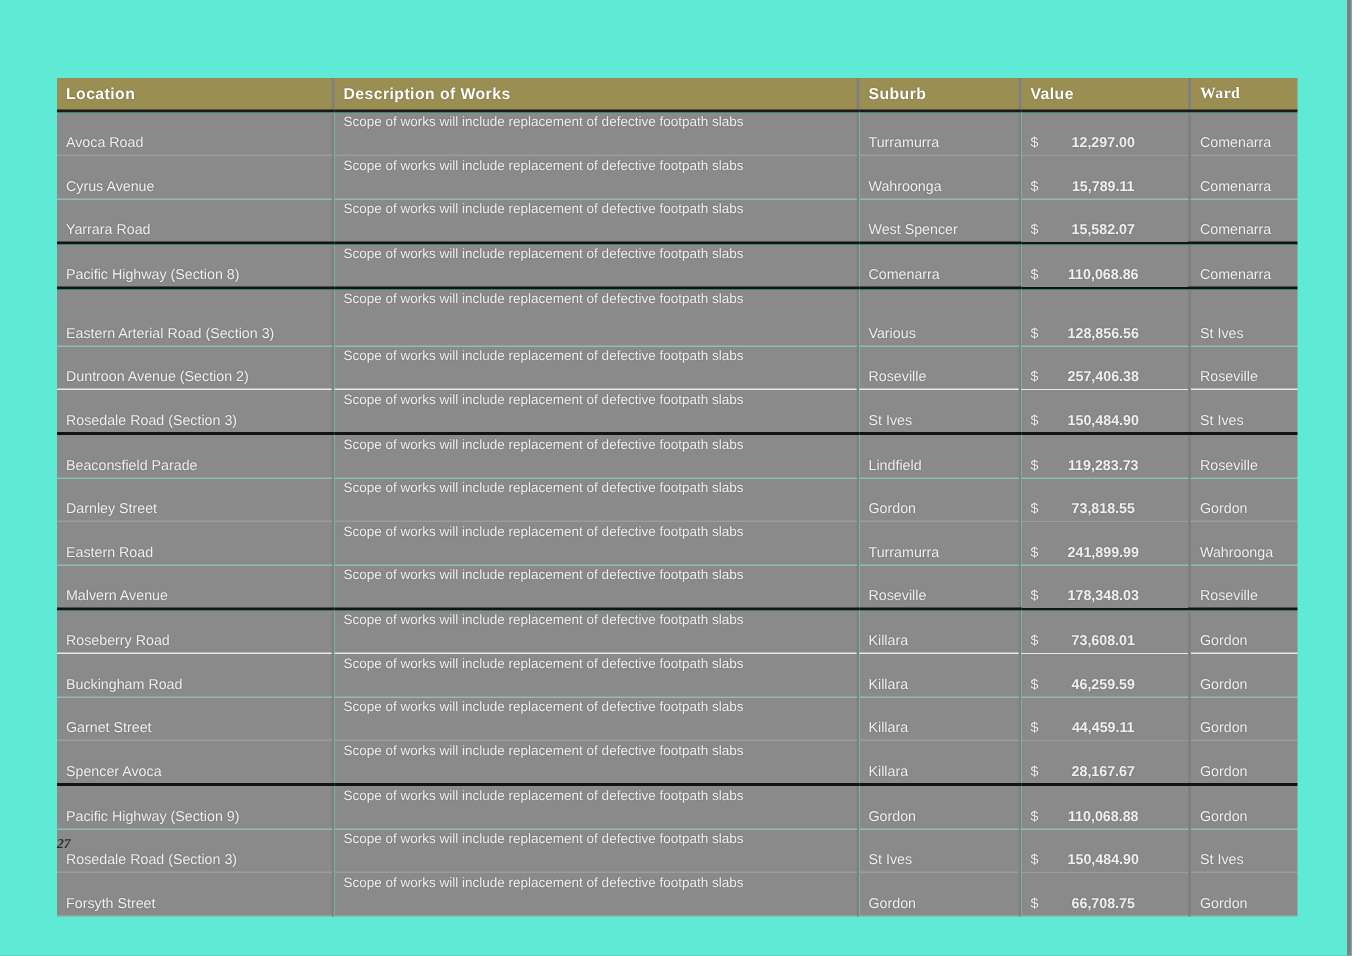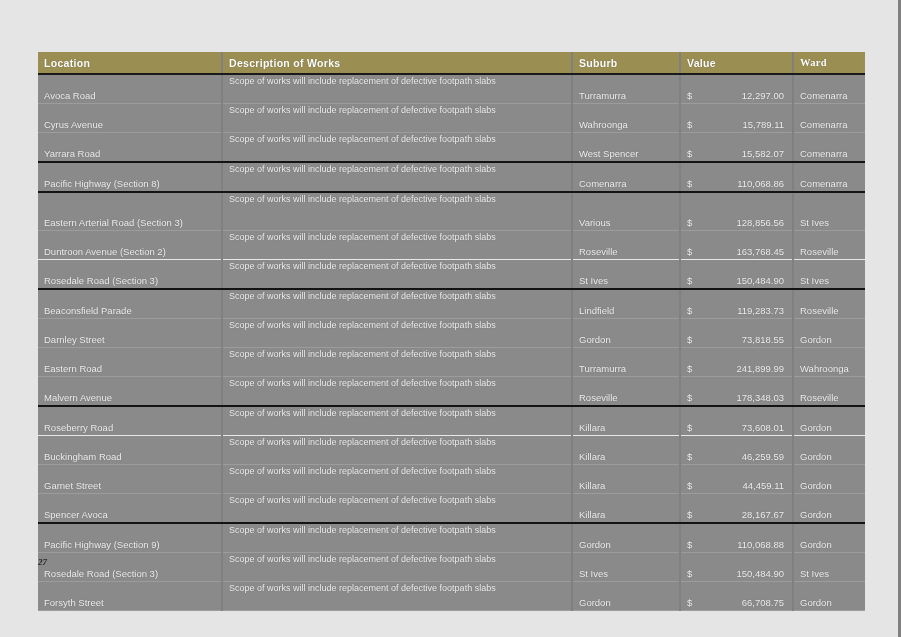--- a/index.html
+++ b/index.html
@@ -15,21 +15,21 @@
     overflow: hidden;
     position: relative;
   }
 
   #page {
     position: absolute;
     left: 0;
     top: 0;
     width: 898px;
     height: 637px;
-    background: #e5e5e5;
+    background: #5eead4;
   }
 
   #table-wrap {
     position: absolute;
     left: 38px;
     top: 52px;
     width: 827px;
   }
 
   table.works-table {
@@ -89,21 +89,22 @@
     position: relative;
     padding-right: 8px;
   }
   tbody td.value .dollar {
     position: absolute;
     left: 6px;
     bottom: 2px;
   }
   tbody td.value .amt {
     display: block;
-    text-align: right;
+    text-align: center;
+    font-weight: bold;
   }
 
   tbody tr.thick > td {
     border-bottom: 2px solid #131313;
   }
   tbody tr.white-rule > td {
     border-bottom: 1px solid #e8e8e8;
   }
 
   tbody tr.tall > td { height: 34px; }
@@ -192,21 +193,21 @@
               <span class="amt">128,856.56</span>
             </td>
             <td class="last">St Ives</td>
           </tr>
           <tr class="white-rule">
             <td>Duntroon Avenue (Section 2)</td>
             <td class="desc">Scope of works will include replacement of defective footpath slabs</td>
             <td>Roseville</td>
             <td class="value">
               <span class="dollar">$</span>
-              <span class="amt">163,768.45</span>
+              <span class="amt">257,406.38</span>
             </td>
             <td class="last">Roseville</td>
           </tr>
           <tr class="thick">
             <td>Rosedale Road (Section 3)</td>
             <td class="desc">Scope of works will include replacement of defective footpath slabs</td>
             <td>St Ives</td>
             <td class="value">
               <span class="dollar">$</span>
               <span class="amt">150,484.90</span>

